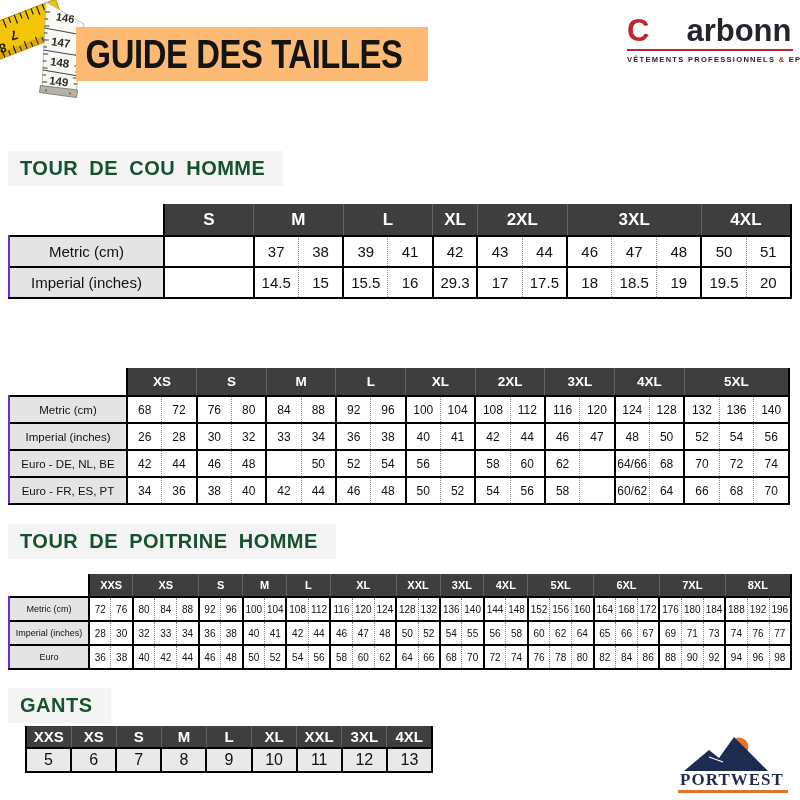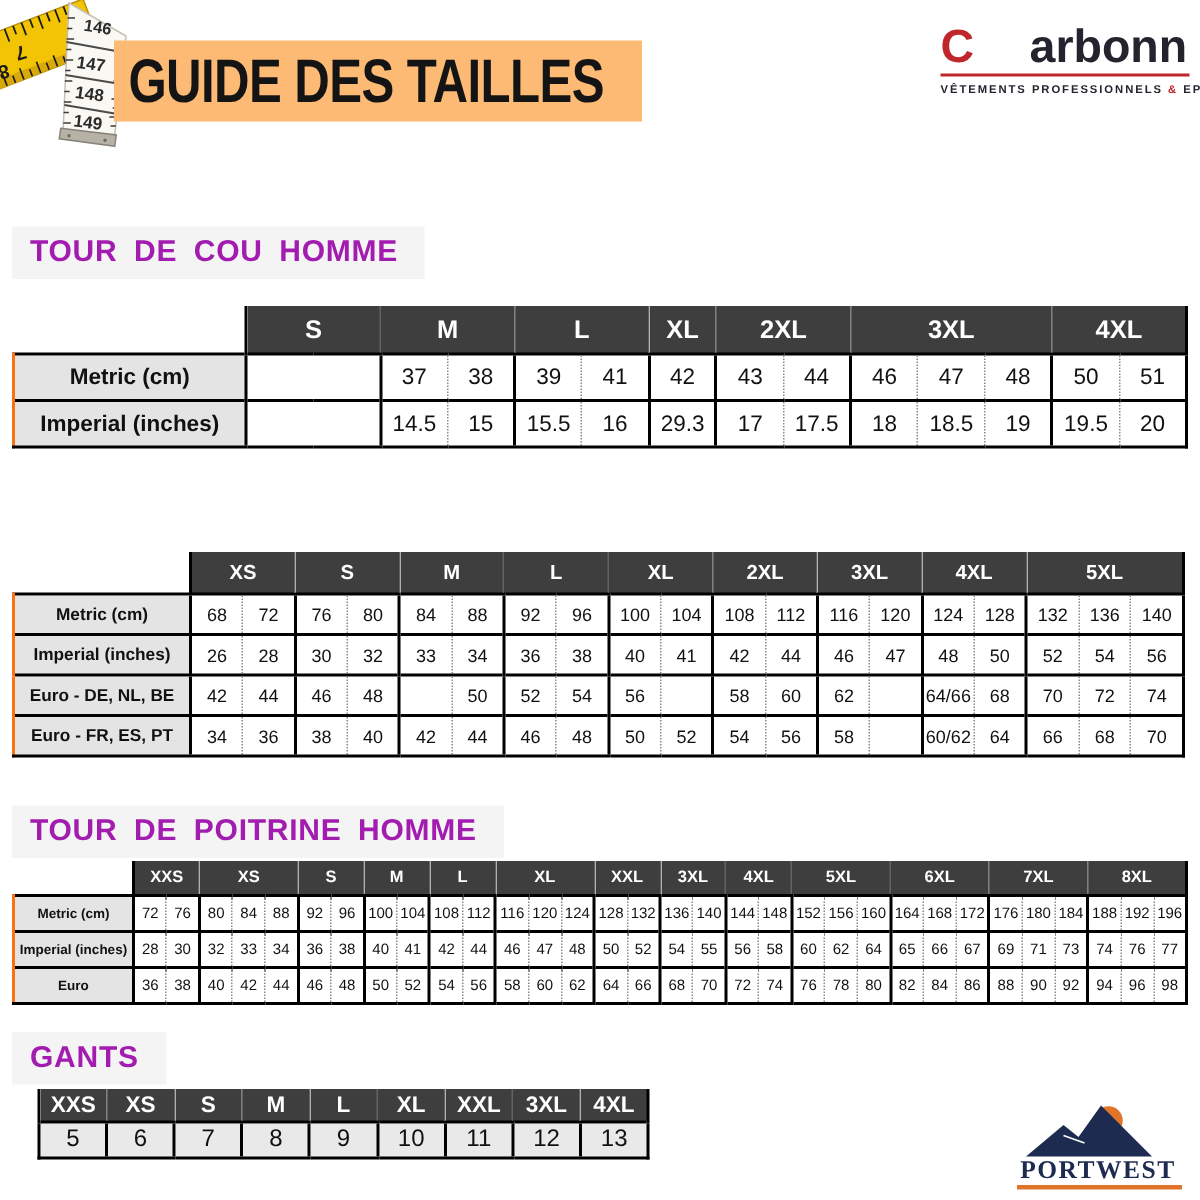--- a/index.html
+++ b/index.html
@@ -16,38 +16,38 @@
   .carbonn-word{font-size:31px;font-weight:bold;line-height:1;letter-spacing:0;}
   .carbonn-word .c{color:#c0272d;} .carbonn-word .rest{color:#23242e;margin-left:37px;}
   .carbonn-rule{height:2px;background:#c0272d;margin:3px 0 4px;}
   .carbonn-tag{font-size:7.5px;font-weight:bold;letter-spacing:1.3px;color:#23242e;white-space:nowrap;}
   .carbonn-tag .amp{color:#c0272d;}
   .intro{position:absolute;left:78px;top:92px;width:716px;font-size:14.5px;line-height:1.38;color:#1a1a1a;}
 
   
   .section-heading{position:absolute;left:8px;display:inline-block;background:#f4f4f4;
        font-size:20px;font-weight:bold;letter-spacing:.5px;word-spacing:5px;
-       padding:6px 18px 6px 12px;white-space:nowrap;color:#a21caf;}
-  .h1{top:151px;} .h2{top:328px;} .h3{top:537px;} .h4{top:688px;}
+       padding:6px 18px 6px 12px;white-space:nowrap;color:#14532d;}
+  .h1{top:151px;} .h2{top:328px;} .h3{top:524px;} .h4{top:688px;}
 
   
   .tbl{position:absolute;}
   .tbl1{left:8px;top:204px;} .tbl2{left:8px;top:368px;} .tbl3{left:8px;top:574px;} .tbl4{left:25px;top:726px;}
   table.size-table{border-collapse:collapse;table-layout:fixed;}
   .size-table th,.size-table td{padding:0 1px;text-align:center;vertical-align:middle;
         white-space:nowrap;overflow:hidden;}
   .size-table th.size{background:#3e3e3e;color:#fff;font-weight:bold;border-left:1px solid #636363;}
   .size-table th.size.first{border-left:2px solid #000;}
   .size-table th.corner{border:none;background:#fff;}
   .size-table td{border-top:2px solid #000;}
   .size-table tbody tr:last-child td{border-bottom:2px solid #000;}
   .size-table td.gs{border-left:2px solid #000;}
   .size-table td.sub{border-left:1px dotted #8a8a8a;}
   .size-table tr > *:last-child{border-right:2px solid #000;}
-  .size-table td.rowlabel{background:#e4e4e4;font-weight:bold;border-left:2px solid #f97316;}
+  .size-table td.rowlabel{background:#e4e4e4;font-weight:normal;border-left:2px solid #6d28d9;}
 
   .t1{width:784px;font-size:15px;} .t1 th{height:31px;font-size:17px;} .t1 td{height:29px;}
   .t1 td.rowlabel{font-size:15px;}
   .t2{width:782px;font-size:12px;} .t2 th{height:27px;font-size:13.5px;} .t2 td{height:25px;}
   .t2 td.rowlabel{font-size:11.5px;}
   .t3{width:784px;font-size:10px;} .t3 th{height:22px;font-size:11px;} .t3 td{height:22px;}
   .t3 td.rowlabel{font-size:9px;}
   .t4{width:408px;font-size:16px;} .t4 th{height:21px;font-size:15px;} .t4 td{height:22px;background:#e9e9e9;}
 
   

